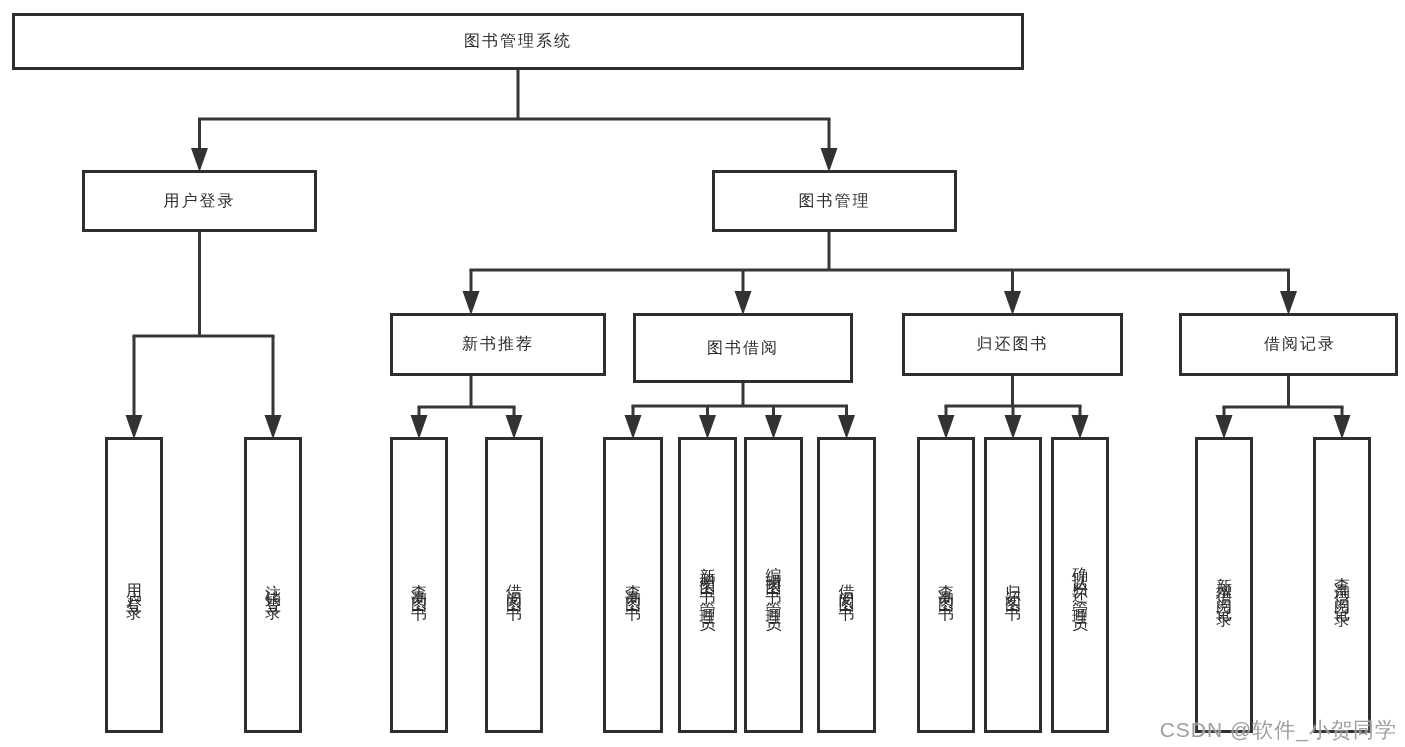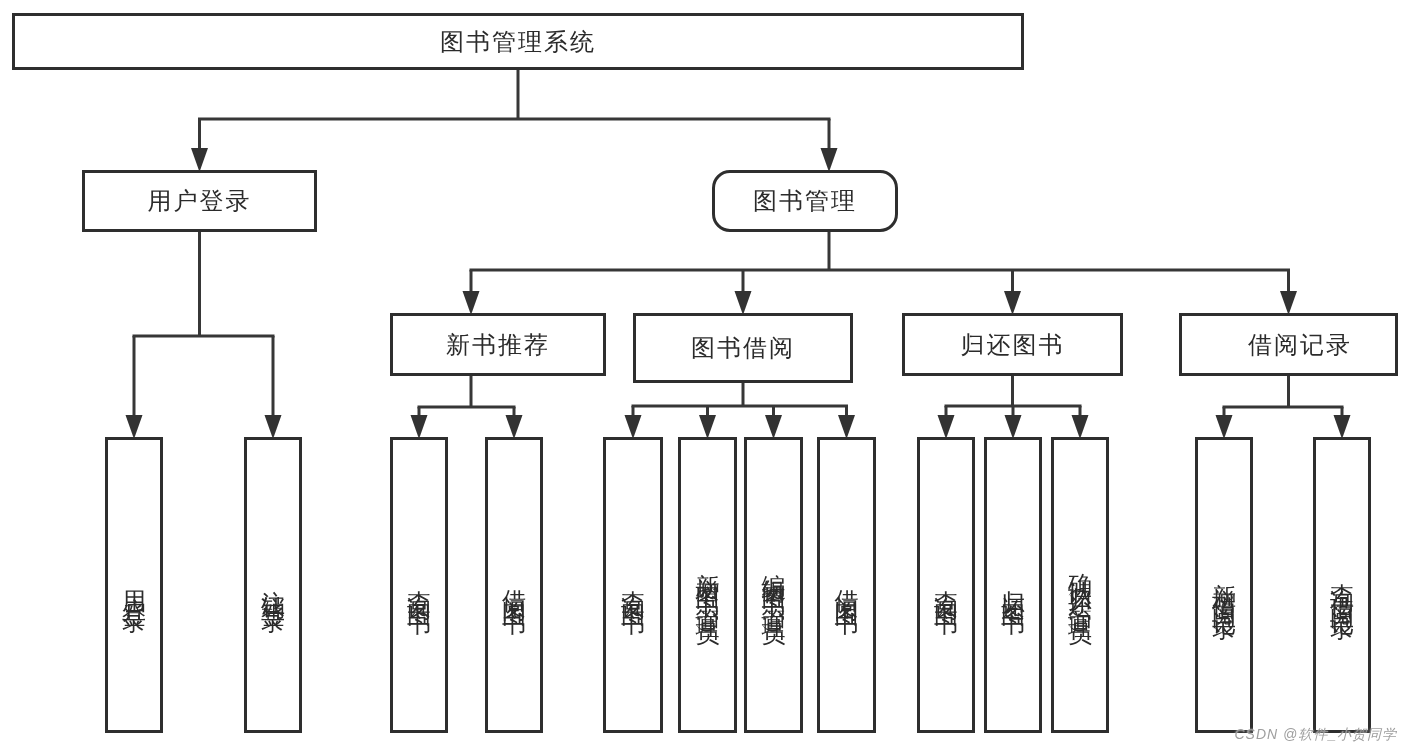--- a/index.html
+++ b/index.html
@@ -21,21 +21,21 @@
   }
   .node {
     position: absolute;
     box-sizing: border-box;
     border: 3px solid #2e2e2e;
     background: #ffffff;
     display: flex;
     align-items: center;
     justify-content: center;
     color: #2b2b2b;
-    font-size: 24px;
+    font-size: 16px;
     letter-spacing: 2px;
     z-index: 2;
   }
   .node .label {
     white-space: nowrap;
   }
   .node.vertical {
     letter-spacing: 0;
   }
   .node.vertical .label {
@@ -52,26 +52,25 @@
     fill: none;
   }
   .edge-arrowhead {
     fill: #323232;
     stroke: none;
   }
   .watermark {
     position: absolute;
     right: 8px;
     bottom: 3px;
-    font-size: 14px;
+    font-size: 21px;
     letter-spacing: 1px;
     color: rgba(150,150,150,0.92);
     text-shadow: 0 0 2px rgba(255,255,255,0.9);
     z-index: 5;
-    font-style: italic;
   }
 </style>
 </head>
 <body>
 
 <div class="canvas">
   <svg class="edges" id="edges" xmlns="http://www.w3.org/2000/svg">
       <line x1="518" y1="70" x2="518" y2="119" class="edge-line"></line>
       <line x1="198" y1="119" x2="830.5" y2="119" class="edge-line"></line>
       <line x1="199.5" y1="119" x2="199.5" y2="152" class="edge-line"></line>
@@ -125,21 +124,21 @@
       <line x1="1342" y1="407" x2="1342" y2="419" class="edge-line"></line>
       <polygon points="1333.5,415 1350.5,415 1342,439" class="edge-arrowhead"></polygon>
     </svg>
   <div id="nodes">
       <div class="node" style="left: 12px; top: 13px; width: 1012px; height: 57px;">
         <span class="label">图书管理系统</span>
       </div>
       <div class="node" style="left: 82px; top: 170px; width: 235px; height: 62px;">
         <span class="label">用户登录</span>
       </div>
-      <div class="node" style="left: 712px; top: 170px; width: 186px; height: 62px; border-radius: 18px;">
+      <div class="node" style="left: 712px; top: 170px; width: 245px; height: 62px;">
         <span class="label">图书管理</span>
       </div>
       <div class="node" style="left: 363px; top: 313px; width: 216px; height: 63px; margin-left: 27px;">
         <span class="label">新书推荐</span>
       </div>
       <div class="node" style="left: 633px; top: 313px; width: 220px; height: 70px;">
         <span class="label">图书借阅</span>
       </div>
       <div class="node" style="left: 902px; top: 313px; width: 221px; height: 63px;">
         <span class="label">归还图书</span>

